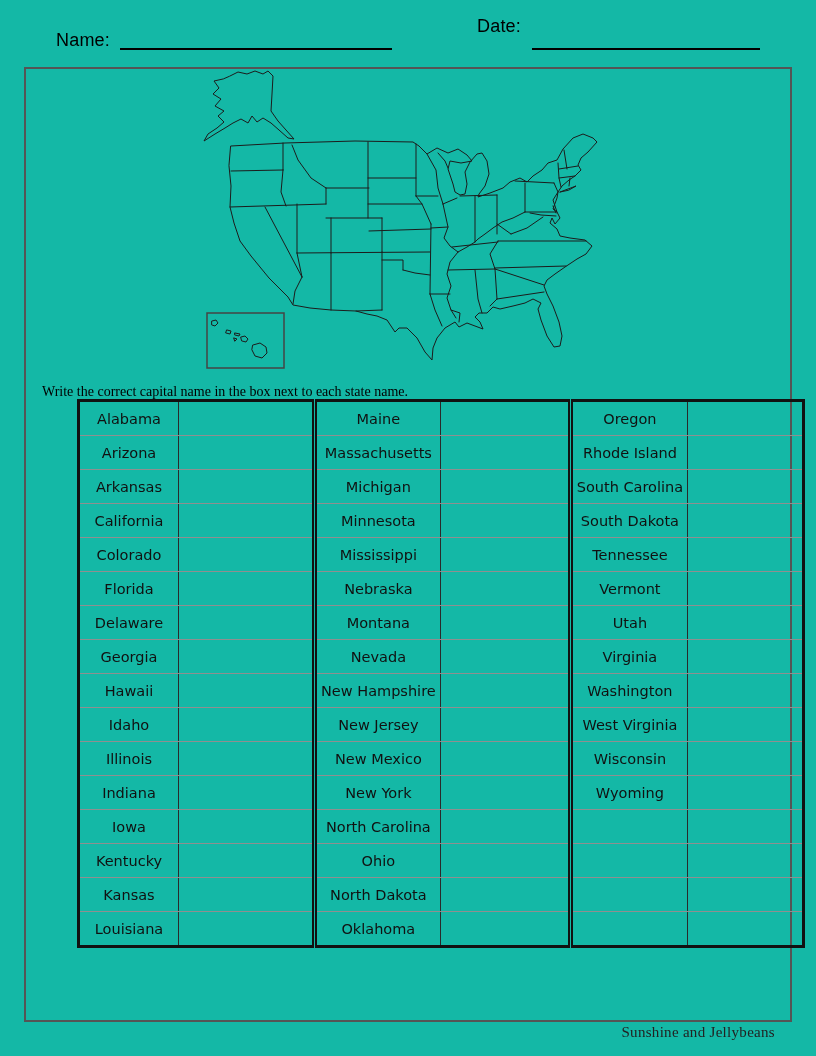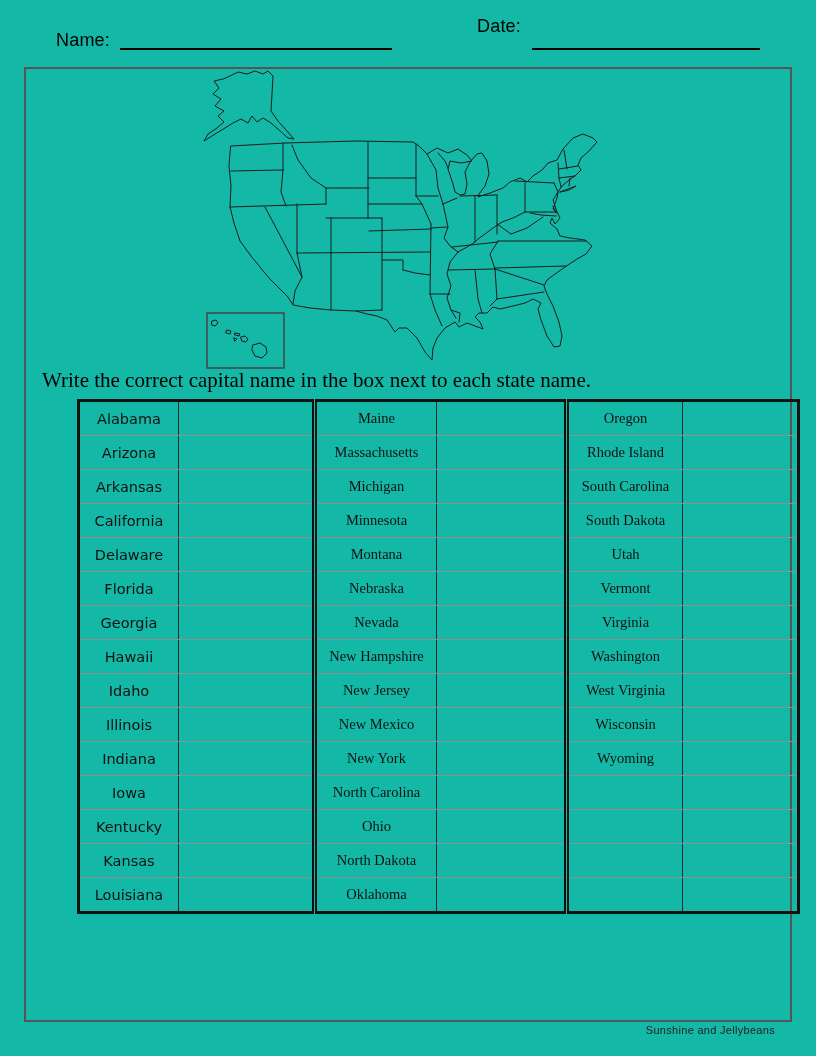--- a/index.html
+++ b/index.html
@@ -15,41 +15,41 @@
   .name-line{left:120px;width:272px;}
   .date-line{left:532px;width:228px;}
   
   .frame{position:absolute;left:24px;top:67px;width:764px;height:951px;border:2px solid #555;}
   
   .map-svg{position:absolute;left:145px;top:66px;width:460px;height:310px;}
   .map-svg path{fill:none;stroke:#1c1c1c;stroke-width:1;stroke-linejoin:round;stroke-linecap:round;}
   .map-svg rect{fill:none;stroke:#444;stroke-width:1.5;}
   
   .instruction{
-    position:absolute;left:42px;top:368px;font-family:"Liberation Serif",serif;
-    font-size:21px;color:#000;
+    position:absolute;left:42px;top:384px;font-family:"Liberation Serif",serif;
+    font-size:14px;color:#000;
   }
   
   table.ws{
     position:absolute;left:33px;top:399px;border-collapse:collapse;table-layout:fixed;
     border:3px solid #111;
     margin-left:44px;
   }
   table.ws td{
     height:33px;padding:0 4px;text-align:center;vertical-align:middle;
     font-family:"DejaVu Sans","Liberation Sans",sans-serif;font-size:14.5px;color:#111;
     border-top:1px solid #8f8f8f;border-bottom:1px solid #8f8f8f;
     border-left:1px solid #2a2a2a;border-right:1px solid #2a2a2a;
     overflow:hidden;white-space:nowrap;
   }
-  table.ws td.grp-start{border-left:5px double #111;font-family:Liberation Serif, serif;}
+  table.ws td.grp-start{border-left:5px double #111;}
   
   .credit{
-    position:absolute;right:41px;top:1024px;font-size:11px;letter-spacing:.3px;color:#222;
-    font-family:Liberation Sans, sans-serif;
+    position:absolute;right:41px;top:1024px;font-size:15px;letter-spacing:.3px;color:#222;
+    font-family:Liberation Serif, serif;
   }
 </style>
 </head>
 <body>
 
 <div class="page">
 
   <span class="hdr-label name-label">Name:</span>
   <span class="write-line name-line"></span>
   <span class="hdr-label date-label">Date:</span>
@@ -139,33 +139,41 @@
         </tr>
         <tr>
           <td>California</td>
           <td></td>
           <td class="grp-start">Minnesota</td>
           <td></td>
           <td class="grp-start">South Dakota</td>
           <td></td>
         </tr>
         <tr>
+          <td>Colorado</td>
+          <td></td>
+          <td class="grp-start">Mississippi</td>
+          <td></td>
+          <td class="grp-start">Tennessee</td>
+          <td></td>
+        </tr>
+        <tr>
+          <td>Florida</td>
+          <td></td>
+          <td class="grp-start">Nebraska</td>
+          <td></td>
+          <td class="grp-start">Vermont</td>
+          <td></td>
+        </tr>
+        <tr>
           <td>Delaware</td>
           <td></td>
           <td class="grp-start">Montana</td>
           <td></td>
           <td class="grp-start">Utah</td>
-          <td></td>
-        </tr>
-        <tr>
-          <td>Florida</td>
-          <td></td>
-          <td class="grp-start">Nebraska</td>
-          <td></td>
-          <td class="grp-start">Vermont</td>
           <td></td>
         </tr>
         <tr>
           <td>Georgia</td>
           <td></td>
           <td class="grp-start">Nevada</td>
           <td></td>
           <td class="grp-start">Virginia</td>
           <td></td>
         </tr>

